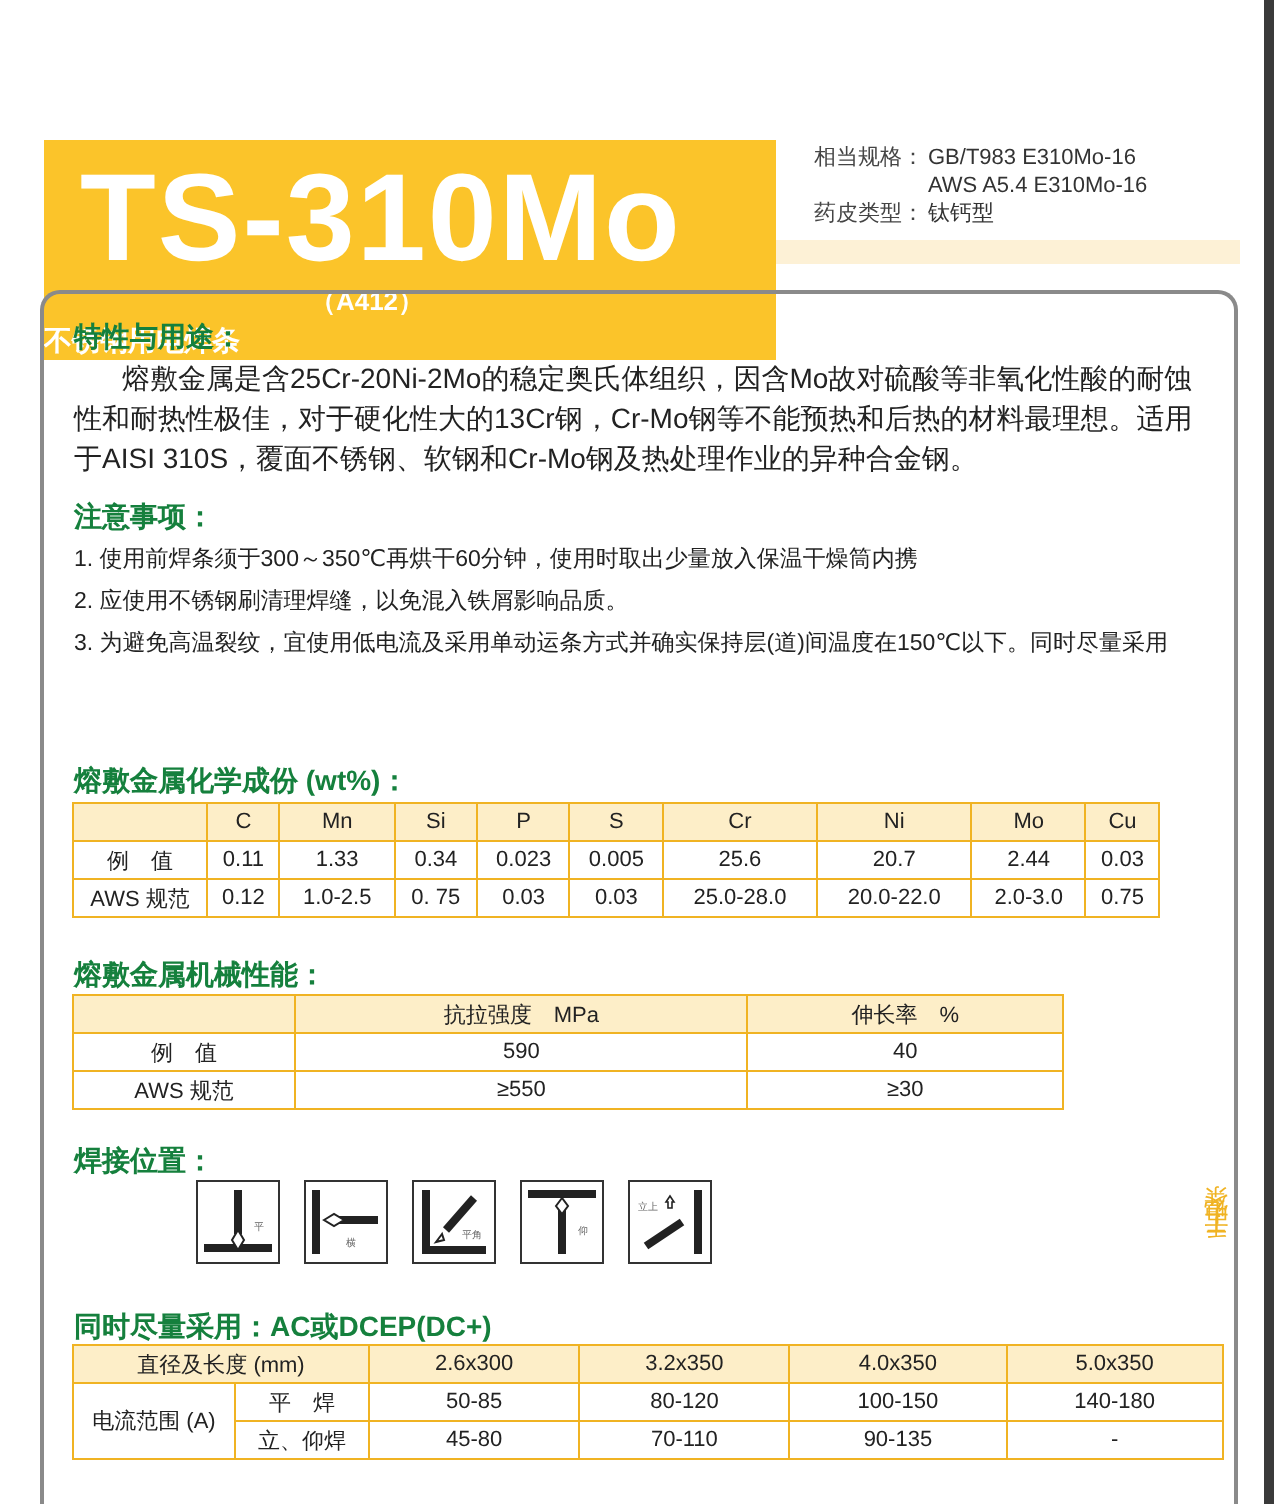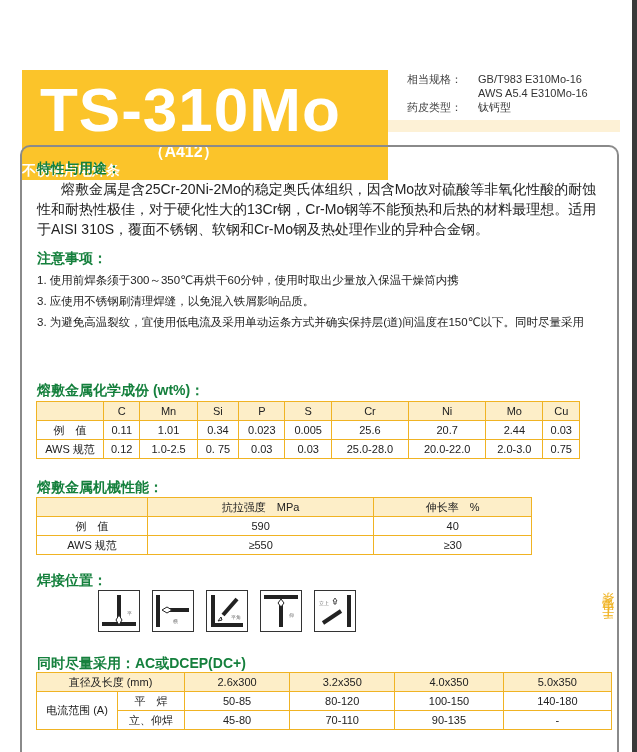--- a/index.html
+++ b/index.html
@@ -1,24 +1,24 @@
 <!DOCTYPE html>
 <html><head>
 <meta charset="utf-8">
 <style>
   html, body { margin:0; padding:0; }
   body { width:637px; height:752px; background:#ffffff; position:relative; overflow:hidden;
          font-family:"Liberation Sans","DejaVu Sans",sans-serif; color:#222; }
   .right-edge { position:absolute; left:632px; top:0; width:5px; height:752px; background:#3a3a3a; }
   .banner { position:absolute; left:22px; top:22px; width:366px; height:110px; background:#fbc42a;margin-top:48px; }
   .banner .model { position:absolute; left:18px; top:4px; font-size:62px; font-weight:bold; color:#fff; letter-spacing:1px; }
-  .banner .code { position:absolute; left:0; width:323px; top:72px; text-align:center; color:#fff; font-size:16px; font-weight:bold; }
+  .banner .code { position:absolute; left:0; width:323px; top:72px; text-align:center; color:#fff; font-size:13px; font-weight:bold; }
   .banner .kind { position:absolute; left:0; width:366px; top:92px; color:#fff; font-size:14px; font-weight:bold; }
   .specs { position:absolute; left:407px; top:72px; font-size:11px; line-height:14px; color:#333; }
-  .specs .row { display:flex;gap:14px; }
+  .specs .row { display:flex; }
   .specs .lbl { width:57px; color:#444; }
   .cream-band { position:absolute; left:388px; top:120px; width:232px; height:12px; background:#fdf1d6; }
   .panel { position:absolute; left:20px; top:145px; width:595px; height:620px; border:2px solid #8a8a8a; border-radius:10px; border-bottom:none; }
   .h { position:absolute; left:37px; font-size:14px; font-weight:bold; color:#15803d; }
   .para { position:absolute; left:37px; width:565px; font-size:14px; line-height:20px; color:#222; }
   .para .indent { padding-left:24px; }
   .notes { position:absolute; left:37px; width:570px; font-size:11.5px; line-height:21px; }
   .notes .sub { padding-left:15px; }
   table { position:absolute; border-collapse:collapse; font-size:11px; color:#222; }
   td, th { border:1px solid #f0b323; text-align:center; font-weight:normal; padding:0; height:18px; }
@@ -55,21 +55,21 @@
 <div class="cream-band"></div>
 
 <div class="panel"></div>
 
 <div class="h" style="top:160px">特性与用途：</div>
 <div class="para" style="top:179px"><span class="indent">熔敷金属是含25Cr-20Ni-2Mo的稳定奥氏体组织，因含Mo故对硫酸等非氧化性酸的耐蚀性和耐热性极佳，对于硬化性大的13Cr钢，Cr-Mo钢等不能预热和后热的材料最理想。适用于AISI 310S，覆面不锈钢、软钢和Cr-Mo钢及热处理作业的异种合金钢。</span></div>
 
 <div class="h" style="top:250px">注意事项：</div>
 <div class="notes" style="top:270px">
   <div>1. 使用前焊条须于300～350℃再烘干60分钟，使用时取出少量放入保温干燥筒内携</div>
-  <div>3. 应使用不锈钢刷清理焊缝，以免混入铁屑影响品质。</div>
+  <div>2. 应使用不锈钢刷清理焊缝，以免混入铁屑影响品质。</div>
   <div>3. 为避免高温裂纹，宜使用低电流及采用单动运条方式并确实保持层(道)间温度在150℃以下。同时尽量采用</div>
 </div>
 
 <div class="h" style="top:382px">熔敷金属化学成份 (wt%)：</div>
 <table style="left:36px; top:401px; width:544px">
   <tbody>
       <tr>
     <th style="width:66px"></th>
     <th>C</th>
     <th>Mn</th>
@@ -77,21 +77,21 @@
     <th>P</th>
     <th>S</th>
     <th>Cr</th>
     <th>Ni</th>
     <th>Mo</th>
     <th>Cu</th>
   </tr>
   <tr>
     <td>例　值</td>
         <td>0.11</td>
-        <td>1.01</td>
+        <td>1.33</td>
         <td>0.34</td>
         <td>0.023</td>
         <td>0.005</td>
         <td>25.6</td>
         <td>20.7</td>
         <td>2.44</td>
         <td>0.03</td>
   </tr>
   <tr>
     <td>AWS 规范</td>

